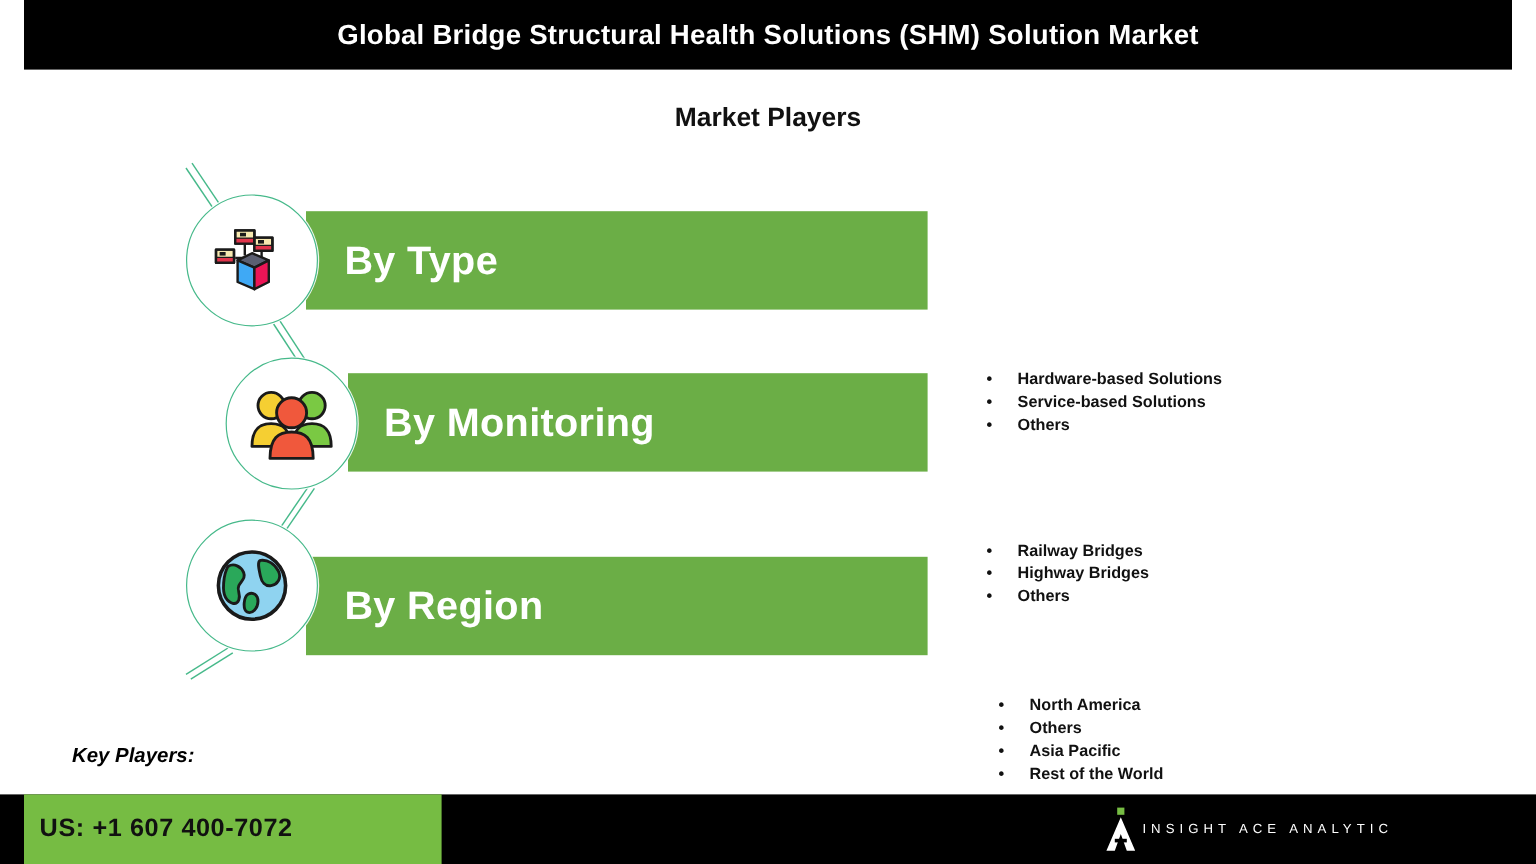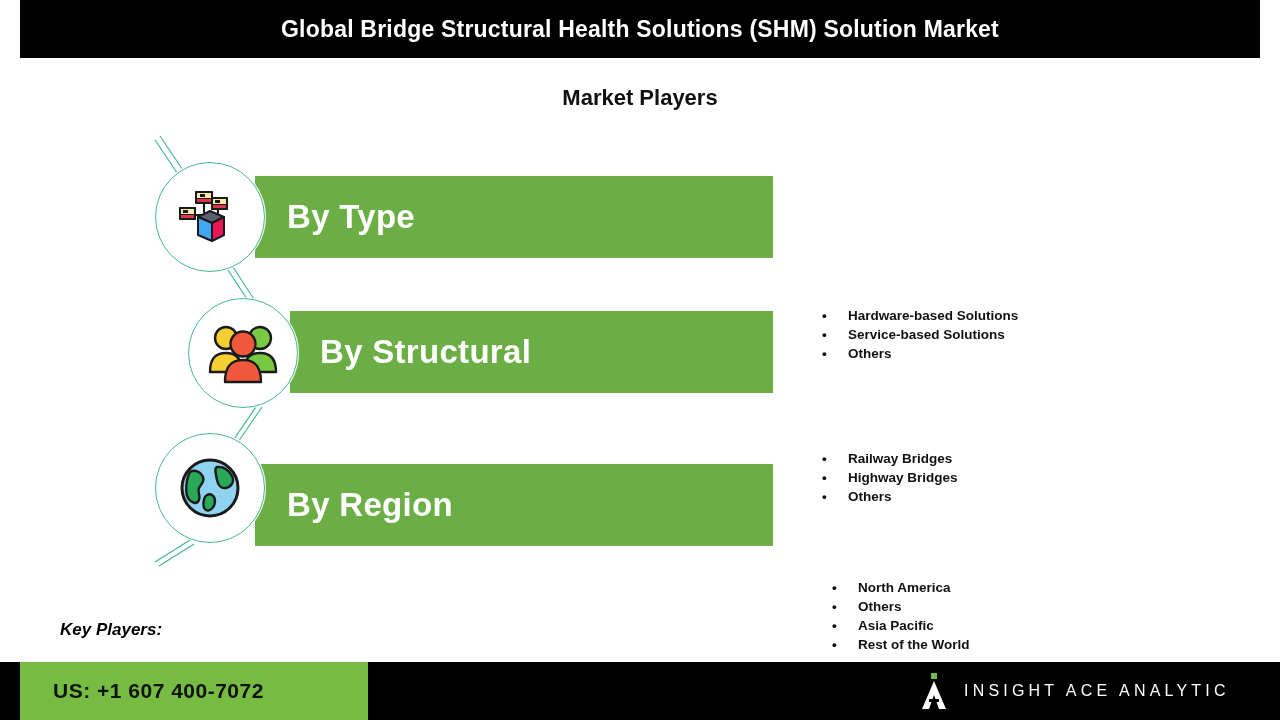--- a/index.html
+++ b/index.html
@@ -73,24 +73,24 @@
     position:absolute; left:60px; top:620px;
     font-size:17px; font-weight:bold; font-style:italic; color:#000000;
   }
 
   
   .footer{ position:absolute; left:0; top:662px; width:1280px; height:58px; background:#000000; }
   .footer-green{
     position:absolute; left:20px; top:0; width:348px; height:58px; background:#76BC43;
     display:flex; align-items:center;
   }
-  .footer-phone{ font-size:21px; font-weight:bold; color:#111; padding-left:33px; letter-spacing:.5px; }
+  .footer-phone{ font-size:21px; font-weight:bold; color:#111; padding-left:13px; letter-spacing:.5px; }
   .footer-brand{ position:absolute; left:920px; top:0; height:58px; display:flex; align-items:center; }
   .footer-brand-text{
-    color:#ffffff; font-size:16px; letter-spacing:4.2px; margin-left:16px; font-weight:500;
+    color:#ffffff; font-size:11px; letter-spacing:4.2px; margin-left:4px; font-weight:500;
   }
 </style>
 </head>
 <body>
 
 <div class="header-bar">
   <div class="header-title">Global Bridge Structural Health Solutions (SHM) Solution Market</div>
 </div>
 
 <div class="section-title">Market Players</div>
@@ -157,21 +157,21 @@
         </li>
       <li>
           <span class="dot">•</span>
           <span>Others</span>
         </li>
     </ul>
   </div>
 
   <div class="seg-row-2">
     <div class="seg-bar">
-      <span class="seg-bar-label">By Structural</span>
+      <span class="seg-bar-label">By Monitoring</span>
     </div>
     <div class="seg-circle">
       <svg class="icon-svg" width="74" height="66" viewBox="0 0 74 66">
         <g stroke="#1a1a1a" stroke-width="2.4" stroke-linejoin="round">
           <circle cx="20" cy="18" r="11" fill="#f5cf32"></circle>
           <path d="M4 52 C4 38 10 33 20 33 C30 33 36 38 36 52 Z" fill="#f5cf32"></path>
           <circle cx="54" cy="18" r="11" fill="#7ac943"></circle>
           <path d="M38 52 C38 38 44 33 54 33 C64 33 70 38 70 52 Z" fill="#7ac943"></path>
           <circle cx="37" cy="24" r="12.5" fill="#f0583c"></circle>
           <path d="M19 62 C19 45 26 40 37 40 C48 40 55 45 55 62 Z" fill="#f0583c"></path>

